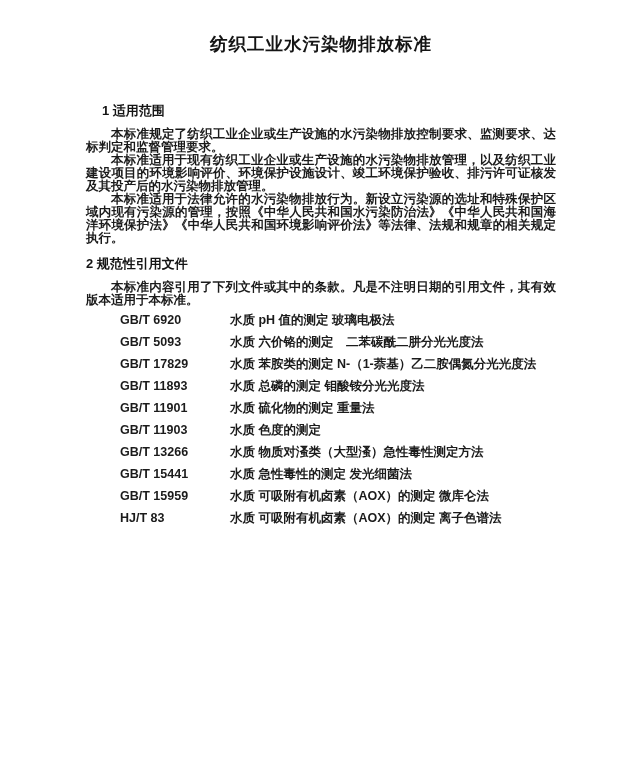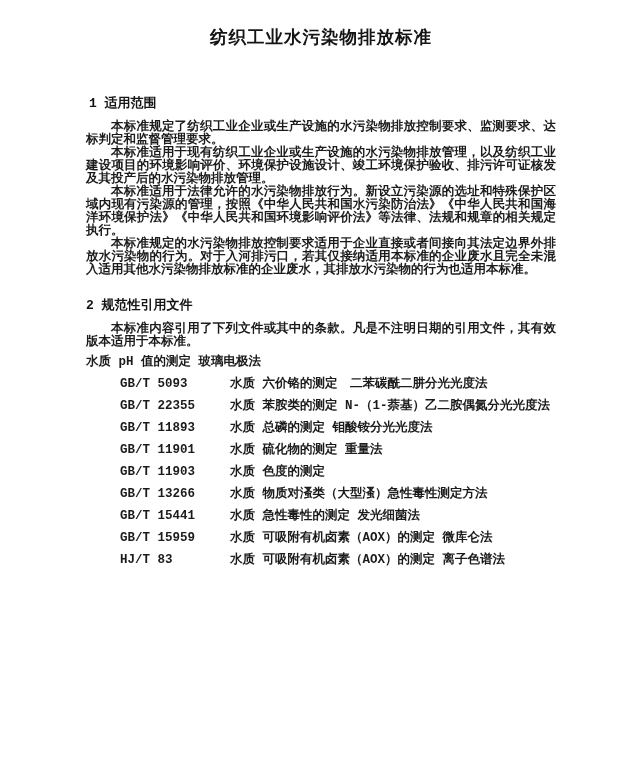--- a/index.html
+++ b/index.html
@@ -3,40 +3,40 @@
 <meta charset="utf-8">
 <style>
   * { margin: 0; padding: 0; box-sizing: border-box; }
   html, body { background: #ffffff; }
   .page {
     position: relative;
     width: 640px;
     height: 674px;
     background: #ffffff;
     overflow: hidden;
-    font-family: Liberation Mono, monospace;
+    font-family: Liberation Sans, sans-serif;
     color: #1b1b1b;
-    padding: 25px 84px 0 86px;
+    padding: 32px 84px 0 86px;
   }
   .doc-title {
     text-align: center;
     font-size: 17.5px;
     font-weight: 700;
     letter-spacing: 1px;
     margin: 0 0 46px 0;
     color: #141414;
   }
   .sec-heading {
     font-size: 13px;
     font-weight: 700;
     line-height: 18px;
     color: #141414;
   }
-  .sec-heading.first { margin: 0 0 8px 3px; }
-  .sec-heading.second { margin: 20px 0 8px 0; }
+  .sec-heading.first { margin: 0 0 8px 16px; }
+  .sec-heading.second { margin: 10px 0 8px 0; }
   .body-para {
     font-size: 12.5px;
     font-weight: 600;
     line-height: 13px;
     text-align: justify;
     text-indent: 2em;
     color: #1b1b1b;
   }
   .ref-list { margin-top: 2px; }
   .ref-row {
@@ -71,36 +71,36 @@
 
 <div class="page">
 
   <h1 class="doc-title">纺织工业水污染物排放标准</h1>
 
   <h2 class="sec-heading first">1 适用范围</h2>
 
   <p class="body-para">本标准规定了纺织工业企业或生产设施的水污染物排放控制要求、监测要求、达标判定和监督管理要求。</p>
   <p class="body-para">本标准适用于现有纺织工业企业或生产设施的水污染物排放管理，以及纺织工业建设项目的环境影响评价、环境保护设施设计、竣工环境保护验收、排污许可证核发及其投产后的水污染物排放管理。</p>
   <p class="body-para">本标准适用于法律允许的水污染物排放行为。新设立污染源的选址和特殊保护区域内现有污染源的管理，按照《中华人民共和国水污染防治法》《中华人民共和国海洋环境保护法》《中华人民共和国环境影响评价法》等法律、法规和规章的相关规定执行。</p>
-  <p class="body-para">本标准规定的水污染物排放控制要求适用于企业直接或者间接向其法定边界外排放水污染物的行为。对于入河排污口，若其仅接纳适用本标准的企业废水且完全未混入适用其他水污染物排放标准的企业废水，其排放水污染物的行为也适用本标准。</p>
 
   <h2 class="sec-heading second">2 规范性引用文件</h2>
 
   <p class="body-para">本标准内容引用了下列文件或其中的条款。凡是不注明日期的引用文件，其有效版本适用于本标准。</p>
 
   <div class="ref-list">
     <div class="ref-row">
+      <span class="ref-code">GB/T 6920</span>
       <span class="ref-name">水质 pH 值的测定 玻璃电极法</span>
     </div>
     <div class="ref-row">
       <span class="ref-code">GB/T 5093</span>
       <span class="ref-name">水质 六价铬的测定　二苯碳酰二肼分光光度法</span>
     </div>
     <div class="ref-row">
-      <span class="ref-code">GB/T 22355</span>
+      <span class="ref-code">GB/T 17829</span>
       <span class="ref-name">水质 苯胺类的测定 N-（1-萘基）乙二胺偶氮分光光度法</span>
     </div>
     <div class="ref-row">
       <span class="ref-code">GB/T 11893</span>
       <span class="ref-name">水质 总磷的测定 钼酸铵分光光度法</span>
     </div>
     <div class="ref-row">
       <span class="ref-code">GB/T 11901</span>
       <span class="ref-name">水质 硫化物的测定 重量法</span>
     </div>

